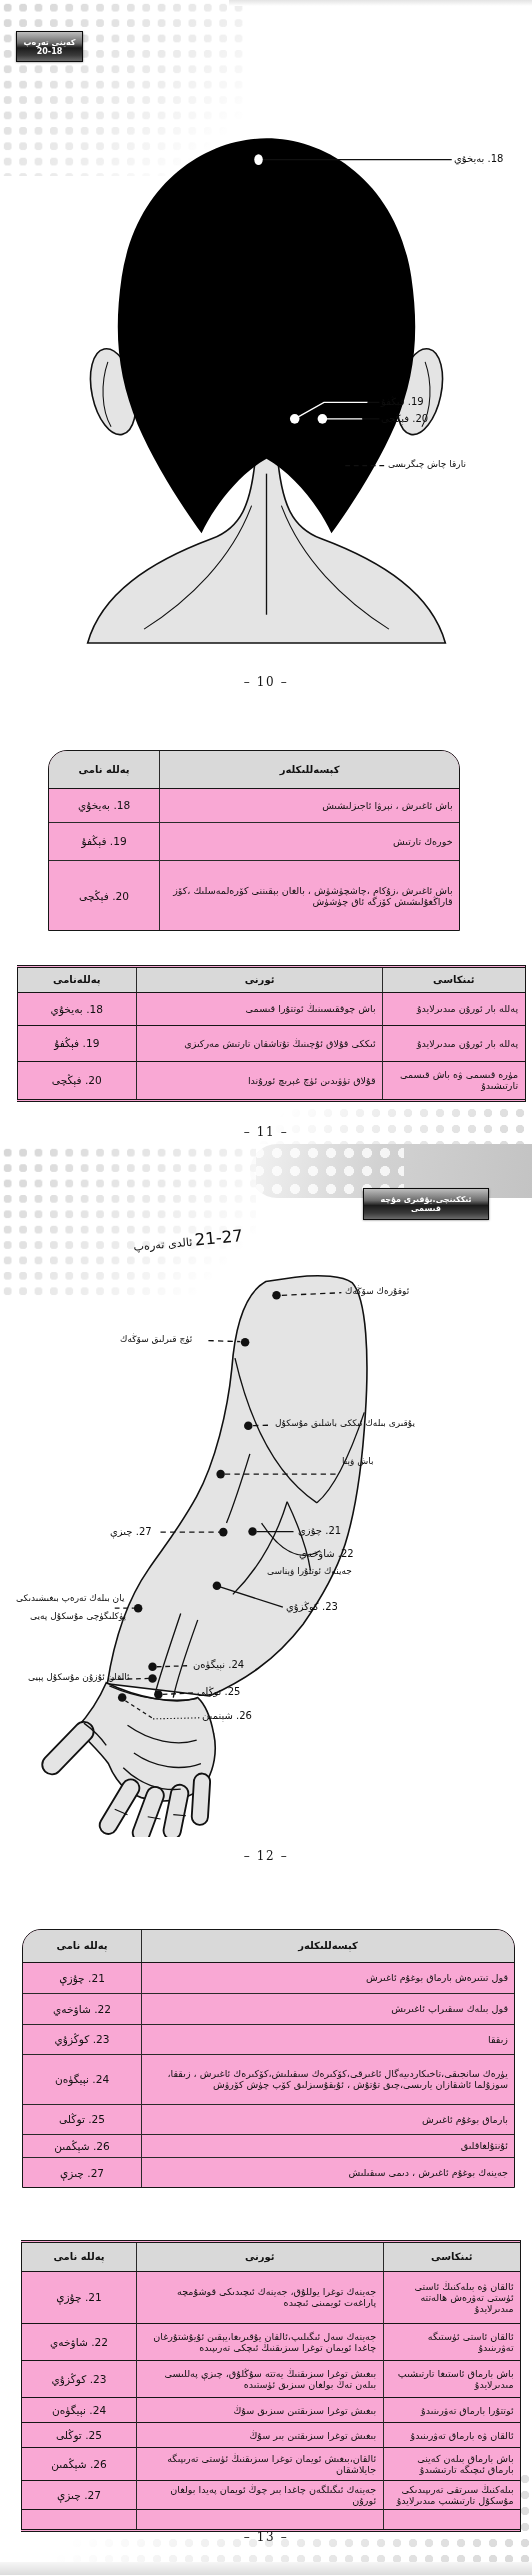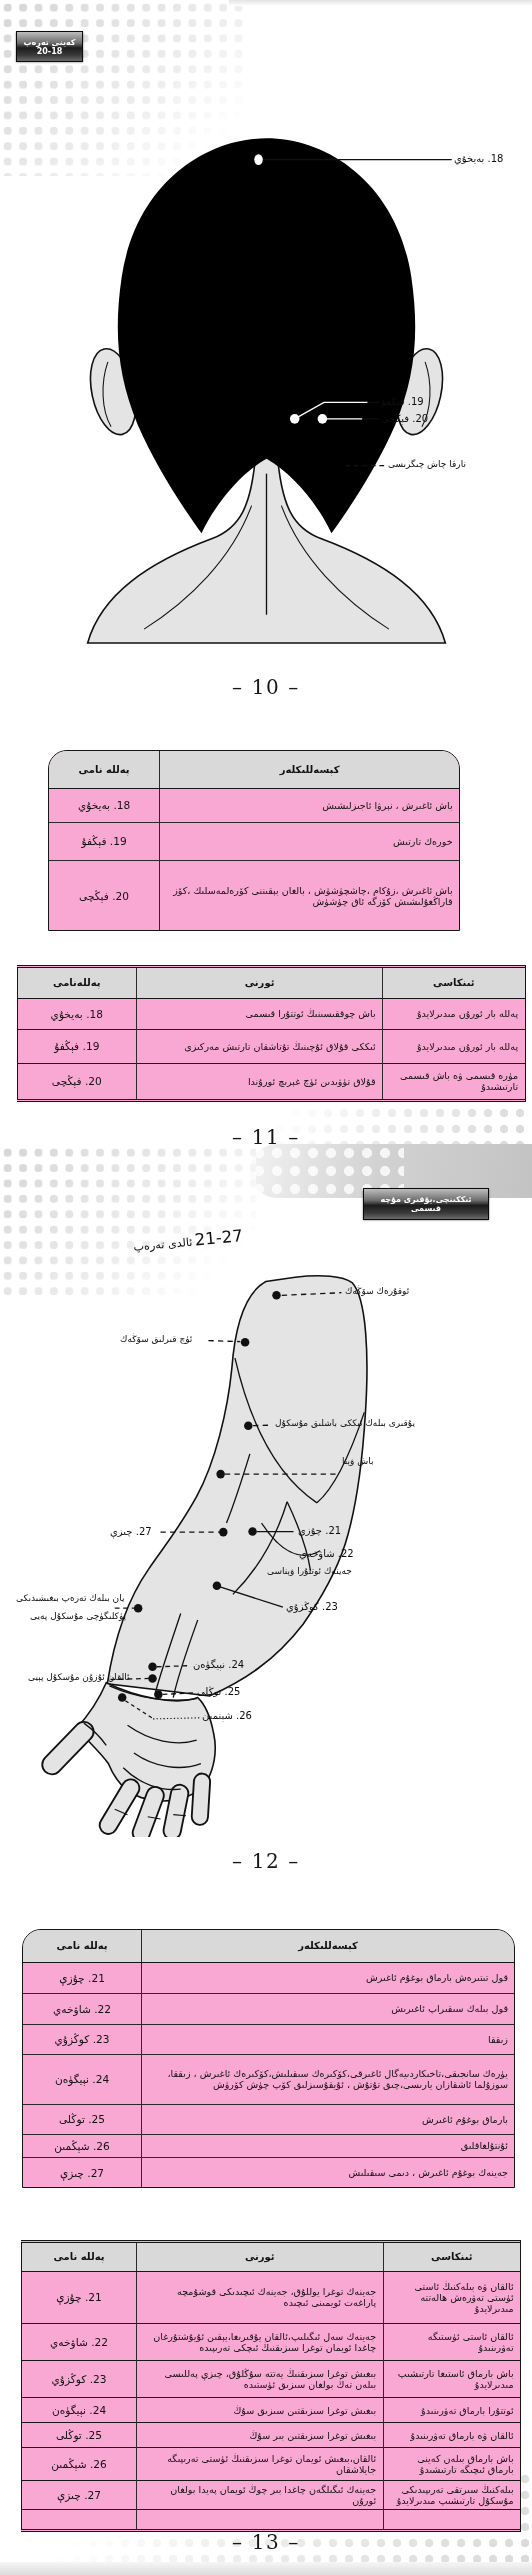--- a/index.html
+++ b/index.html
@@ -22,21 +22,21 @@
   .band-dots{background-image:radial-gradient(circle,#ffffff 0 38%,rgba(255,255,255,0) 41%);
         background-size:18px 18px;border-radius:29px 0 0 29px;opacity:.8;}
   .bottom-strip{background:linear-gradient(#f6f6f6,#dadada);}
   
   .badge{position:absolute;display:flex;align-items:center;justify-content:center;
       color:#fff;font-weight:bold;text-align:center;
       background:linear-gradient(#bdbdbd 0%, #6d6d6d 38%, #1c1c1c 55%, #3a3a3a 80%, #6a6a6a 100%);
       border:1.6px solid #0a0a0a;border-radius:0;box-shadow:0 1.1px 2.1px rgba(0,0,0,.5);}
   
   .pagemark{position:absolute;width:532px;text-align:center;
-      font-family:"DejaVu Serif","Liberation Serif",serif;font-size:20px;letter-spacing:1.6px;color:#161616;}
+      font-family:"DejaVu Serif","Liberation Serif",serif;font-size:12px;letter-spacing:1.6px;color:#161616;}
   
   .lbl{position:absolute;font-size:9px;white-space:nowrap;color:#0d0d0d;}
   .lbl-num{font-size:10px;}
   
   .tblwrap{position:absolute;background:#f9a8d4;}
   table{width:100%;height:100%;border-collapse:collapse;table-layout:fixed;}
   th,td{padding:2.1px 6.4px;vertical-align:middle;font-size:9.6px;}
   th{font-size:10px;font-weight:bold;background:#d9d9d9;}
   .rounded-tbl{border:1.6px solid #161616;border-radius:19px 19px 0 0;overflow:hidden;}
   .rounded-tbl th{border-bottom:1.6px solid #161616;}
@@ -139,21 +139,21 @@
 </div>
 
 <div class="tblwrap dbl-tbl" style="left:16.5px;top:965px;width:507px;height:131px;">
   <table>
     <colgroup>
         <col style="width:23.5%">
         <col style="width:48.5%">
         <col style="width:28%">
       </colgroup>
     <thead>
-      <tr style="height:30px;">
+      <tr style="height:24px;">
         <th class="rtl">پەللەنامى</th>
         <th class="rtl col-sep">ئورنى</th>
         <th class="rtl col-sep">ئىنكاسى</th>
       </tr>
     </thead>
     <tbody>
       <tr style="height:31px;">
         <td class="name-cell rtl">18. بەيخۇي</td>
         <td class="text-cell rtl col-sep">باش چوققىسىنىڭ ئوتتۇرا قىسمى</td>
         <td class="text-cell rtl col-sep">پەللە بار ئورۇن مىدىرلايدۇ</td>

